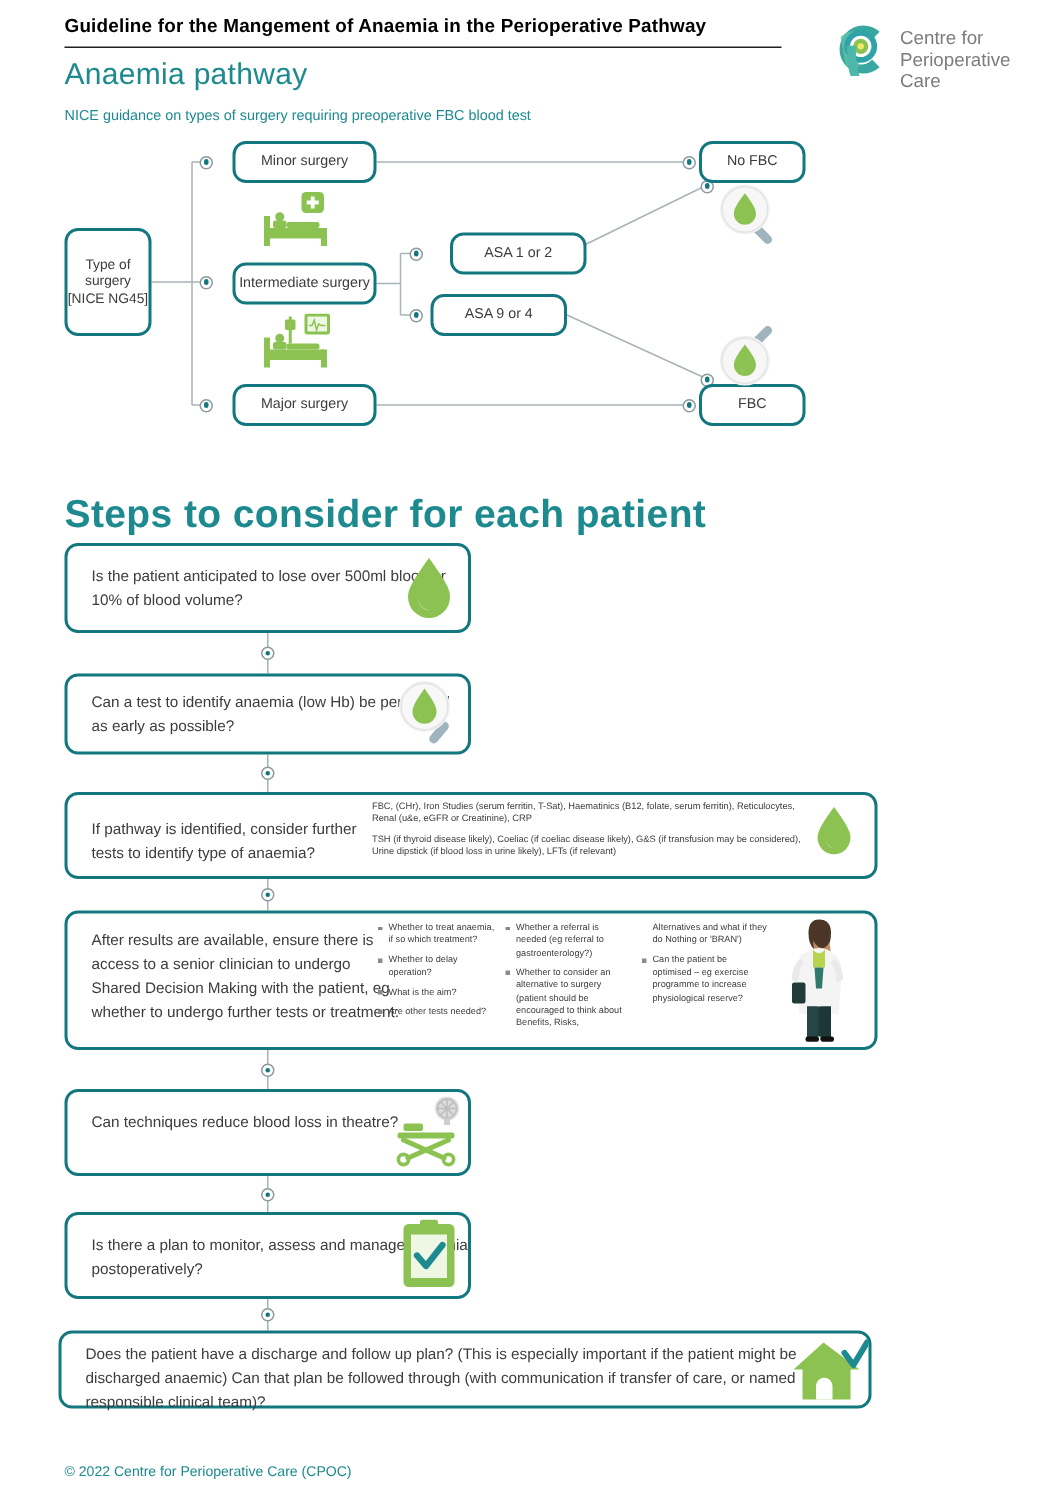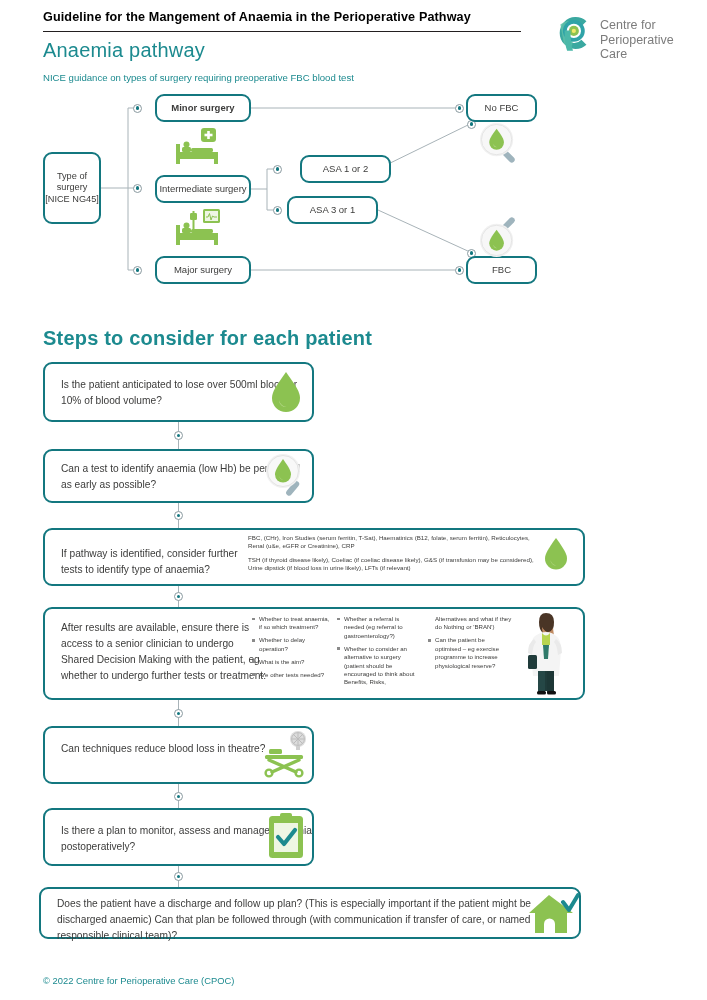--- a/index.html
+++ b/index.html
@@ -30,36 +30,36 @@
     position: absolute; left: 48px; top: 6px;
     font-size: 12.5px; line-height: 14.5px; color: #7c7c7c;
   }
 
   
   .sec-title {
     position: absolute; color: #1c8a8f; font-size: 20px; font-weight: normal;
     letter-spacing: .01em;
   }
   .sec-title.s1 { left: 43px; top: 39px; }
-  .sec-title.s2 { left: 43px; top: 327px; font-size: 20px; font-weight: bold; }
+  .sec-title.s2 { left: 43px; top: 327px; font-size: 26px; font-weight: bold; }
   .sec-sub {
     position: absolute; left: 43px; top: 72px; font-size: 9.6px; color: #1c8a8f;
   }
 
   
   .fbox {
     position: absolute; border: 2px solid #13777f; border-radius: 9px;
     background: #fff; display: flex; align-items: center; justify-content: center;
     text-align: center; color: #3c3c3b; line-height: 1.22;
   }
   .fbox.small { font-size: 9.5px; }
 
   
   #box-type        { left: 43px;  top: 152px; width: 58px;  height: 72px; font-size: 9.2px; }
-  #box-minor       { left: 155px; top: 94px;  width: 96px;  height: 28px; font-weight: bold; }
+  #box-minor       { left: 155px; top: 94px;  width: 96px;  height: 28px; }
   #box-intermed    { left: 155px; top: 175px; width: 96px;  height: 28px; }
   #box-major       { left: 155px; top: 256px; width: 96px;  height: 28px; }
   #box-asa12       { left: 287px; top: 155px; width: 91px;  height: 28px; margin-left: 13px; }
   #box-asa34       { left: 287px; top: 196px; width: 91px;  height: 28px; }
   #box-nofbc       { left: 466px; top: 94px;  width: 71px;  height: 28px; }
   #box-fbc         { left: 466px; top: 256px; width: 71px;  height: 28px; }
 
   
   .wires { position: absolute; left: 0; top: 0; width: 707px; height: 300px; }
 
@@ -210,21 +210,21 @@
   <div class="ndot" style="left:455px; top:103.5px;"></div>
   <div class="ndot" style="left:455px; top:265.5px;"></div>
   <div class="ndot" style="left:467px; top:119.5px;"></div>
   <div class="ndot" style="left:467px; top:248.5px;"></div>
 
   <div class="fbox" id="box-type">Type of surgery [NICE NG45]</div>
   <div class="fbox small" id="box-minor">Minor surgery</div>
   <div class="fbox small" id="box-intermed">Intermediate surgery</div>
   <div class="fbox small" id="box-major">Major surgery</div>
   <div class="fbox small" id="box-asa12">ASA 1 or 2</div>
-  <div class="fbox small" id="box-asa34">ASA 3 or 1</div>
+  <div class="fbox small" id="box-asa34">ASA 9 or 4</div>
   <div class="fbox small" id="box-nofbc">No FBC</div>
   <div class="fbox small" id="box-fbc">FBC</div>
 
   <svg class="ico" id="ico-bed1" viewBox="0 0 58 42">
     <rect x="33" y="0" width="15" height="14" rx="3" fill="#8cc251"></rect>
     <rect x="39.2" y="3" width="2.6" height="8" fill="#fff"></rect>
     <rect x="36.5" y="5.7" width="8" height="2.6" fill="#fff"></rect>
     <rect x="8" y="16" width="4" height="20" fill="#8cc251"></rect>
     <rect x="46" y="24" width="4" height="12" fill="#8cc251"></rect>
     <rect x="12" y="24" width="36" height="7" fill="#8cc251"></rect>

